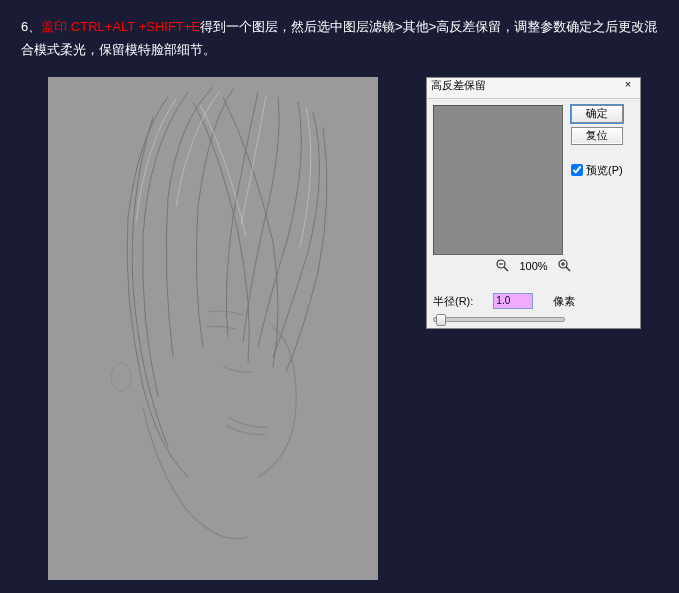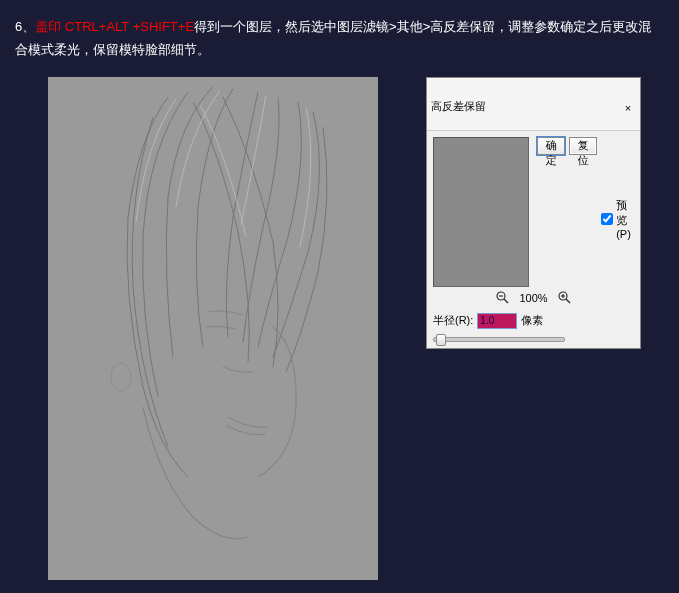--- a/index.html
+++ b/index.html
@@ -1,38 +1,38 @@
 <!DOCTYPE html>
 <html><head>
 <meta charset="utf-8">
 <style>
 body{margin:0;padding:0;background:#1a1b35;font-family:"Microsoft YaHei",sans-serif;font-size:13px}
 .page{width:679px;height:593px;position:relative;overflow:hidden}
-.instruction{padding:15px 15px 0 15px;line-height:1.8;color:#fff}
+.instruction{padding:15px 15px 0 21px;line-height:1.8;color:#fff}
 .instruction .step-num{color:#fff}
 .instruction .highlight{color:#ff0000}
 .content{position:relative;margin:15px 0 0 48px}
 .canvas{width:330px;height:503px;background:#9e9e9e;position:relative;overflow:hidden}
 .canvas svg{position:absolute;top:0;left:0}
 .dialog{position:absolute;left:378px;top:0;width:213px;background:#f0f0f0;border:1px solid #888;font-size:11px;color:#000}
-.dialog-titlebar{display:flex;justify-content:space-between;align-items:flex-end;height:20px;padding:16px 4px;border-bottom:1px solid #ccc;background:#f5f5f5}
+.dialog-titlebar{display:flex;justify-content:space-between;align-items:flex-start;height:20px;padding:0 4px;border-bottom:1px solid #ccc;background:#f5f5f5}
 .dialog-title{font-size:11px}
 .dialog-close{width:16px;text-align:center;cursor:pointer;font-family:Arial}
 .dialog-body{padding:6px;position:relative}
 .preview-area{display:flex}
 .preview-box{width:128px;height:148px;background:#8a8a8a;border:1px solid #666;border-top-color:#555;border-left-color:#555}
-.side-controls{margin-left:8px;display:flex;flex-direction:row;gap:4px;align-items:stretch}
+.side-controls{margin-left:8px;display:flex;flex-direction:column;gap:4px;align-items:stretch}
 .ps-btn{height:18px;border:1px solid #888;background:linear-gradient(#fefefe,#e8e8e8);font-size:11px;cursor:pointer;padding:0 6px;box-shadow:0 0 0 1px #fff inset}
 .ps-btn.default{box-shadow:0 0 0 1px #4a90d9}
 .checkbox-row{display:flex;align-items:center;gap:3px;margin-top:14px;font-size:11px}
 .checkbox-row input{margin:0;width:12px;height:12px}
 .zoom-row{display:flex;align-items:center;justify-content:center;gap:10px;margin-top:4px;font-size:11px}
 .zoom-icon{width:14px;height:14px;display:inline-flex;align-items:center;justify-content:center}
-.radius-row{display:flex;align-items:center;gap:4px;margin-top:8px;font-size:11px}
-.radius-input{width:34px;height:14px;border:1px solid #7a9cd4;background:#be185d;color:#004;font-size:10px;text-align:left;padding:0 2px}
+.radius-row{display:flex;align-items:flex-end;gap:20px;margin-top:20px;font-size:11px}
+.radius-input{width:34px;height:14px;border:1px solid #7a9cd4;background:#f0abfc;color:#004;font-size:10px;text-align:left;padding:0 2px}
 .slider-track{margin-top:8px;height:3px;background:#ccc;border:1px solid #999;border-radius:2px;position:relative;width:130px}
 .slider-thumb{position:absolute;top:-4px;left:2px;width:8px;height:10px;background:linear-gradient(#fff,#ddd);border:1px solid #888;border-radius:2px}
 </style>
 </head>
 <body>
 
 <div class="page">
   <div class="instruction">
     <span class="step-num">6、</span><span class="highlight">盖印 CTRL+ALT +SHIFT+E</span><span>得到一个图层，然后选中图层滤镜&gt;其他&gt;高反差保留，调整参数确定之后更改混合模式柔光，保留模特脸部细节。</span>
   </div>

